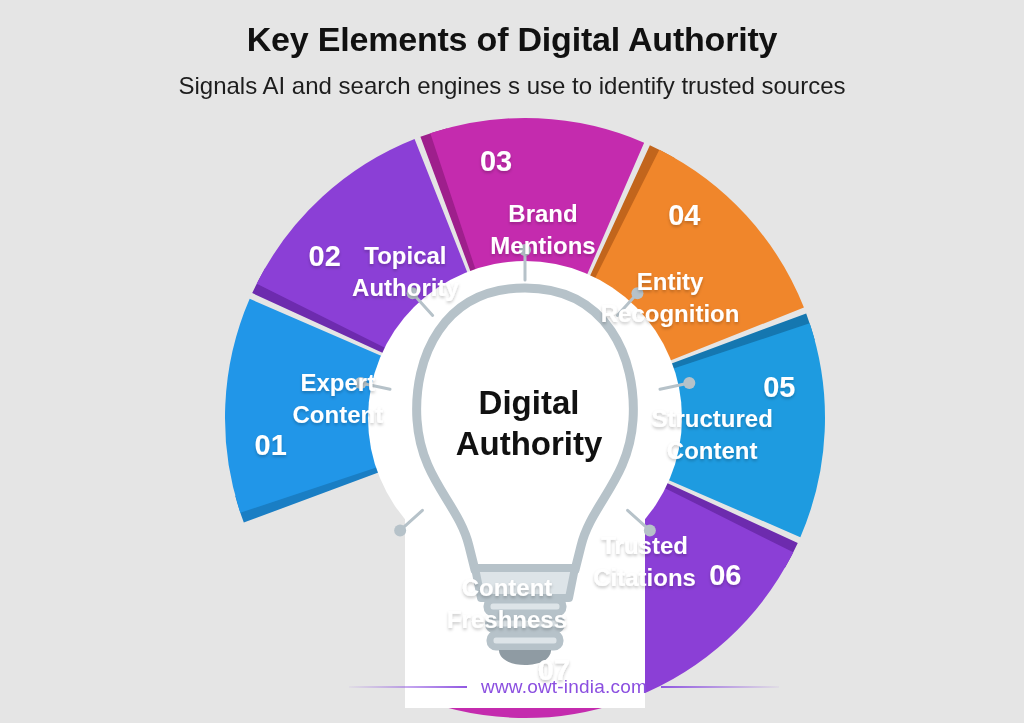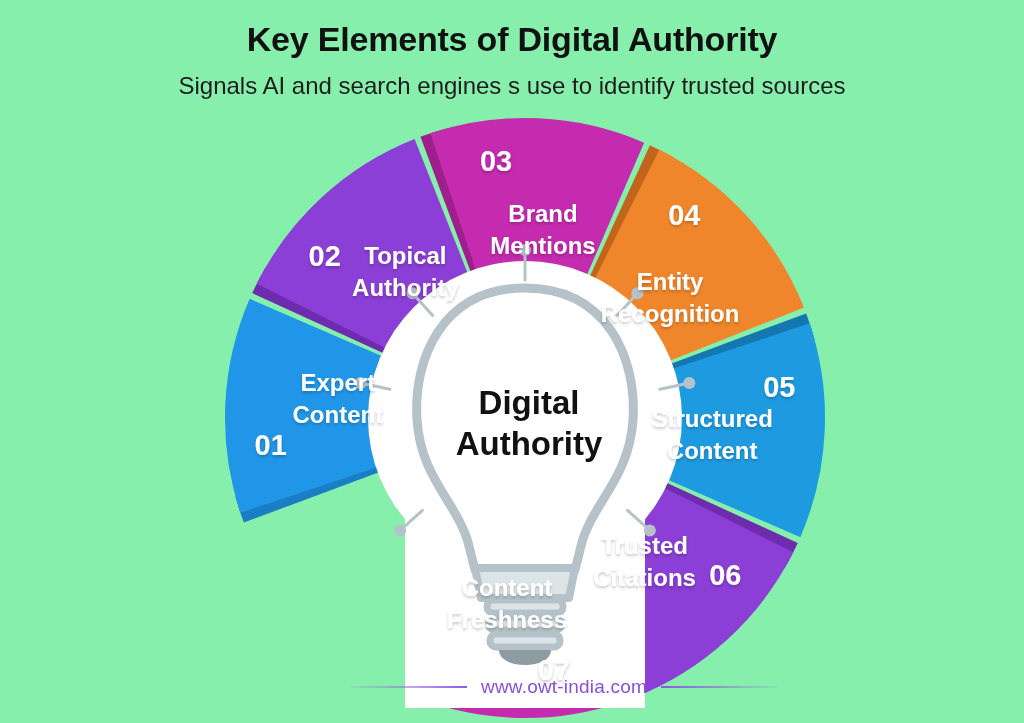--- a/index.html
+++ b/index.html
@@ -12,21 +12,21 @@
     width: 1024px;
     height: 723px;
     font-family: "Liberation Sans", sans-serif;
     overflow: hidden;
     position: relative;
   }
   #infographic {
     position: relative;
     width: 1024px;
     height: 723px;
-    background: #86efac;
+    background: #e5e5e5;
   }
 
   
   .header {
     position: absolute;
     top: 20px;
     left: 0;
     width: 1024px;
     text-align: center;
   }

